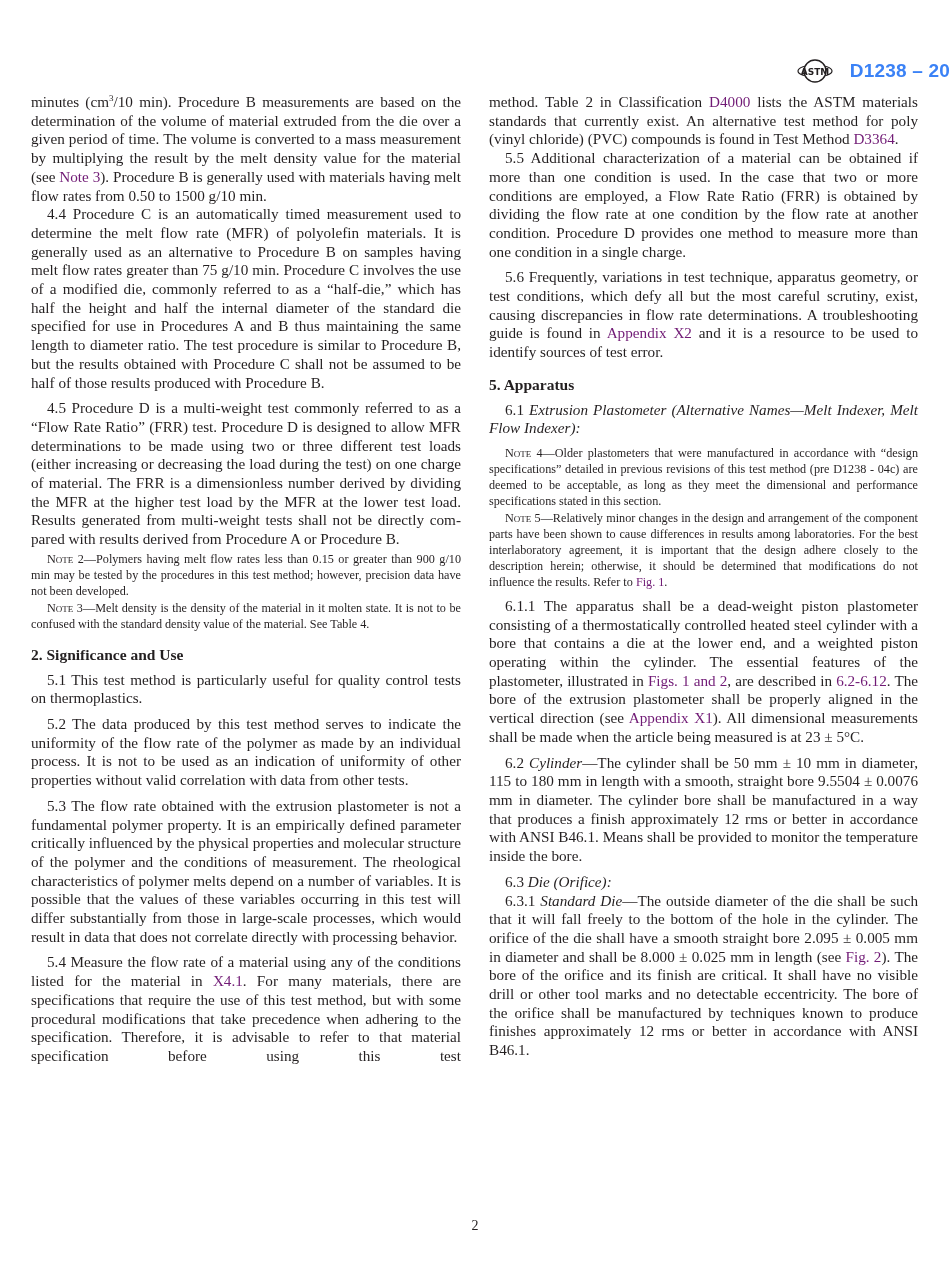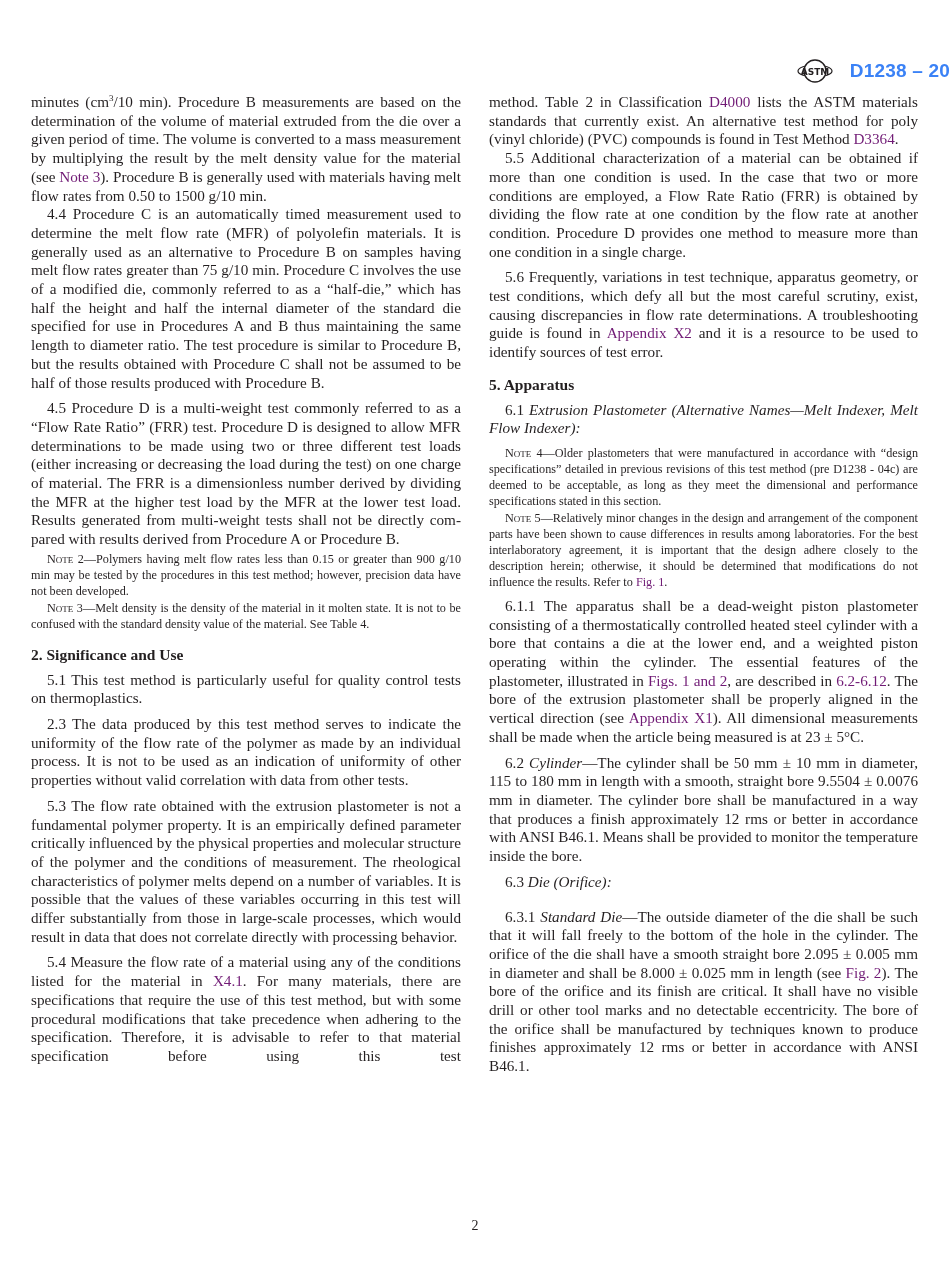--- a/index.html
+++ b/index.html
@@ -63,21 +63,21 @@
 
   <p class="para" style="margin-bottom:2px">4.5  Procedure D is a multi-weight test commonly referred to as a “Flow Rate Ratio” (FRR) test. Procedure D is designed to allow MFR determinations to be made using two or three different test loads (either increasing or decreasing the load during the test) on one charge of material. The FRR is a dimensionless number derived by dividing the MFR at the higher test load by the MFR at the lower test load. Results generated from multi-weight tests shall not be directly com­pared with results derived from Procedure A or Procedure B.</p>
 
   <p class="note"><span class="sc">Note</span><span> 2—Polymers having melt flow rates less than 0.15 or greater than 900 g/10 min may be tested by the procedures in this test method; however, precision data have not been developed.</span></p>
 
   <p class="note"><span class="sc">Note</span><span> 3—Melt density is the density of the material in it molten state. It is not to be confused with the standard density value of the material. See Table 4.</span></p>
 
   <p class="section-head">2.  Significance and Use</p>
 
   <p class="para">5.1  This test method is particularly useful for quality control tests on thermoplastics.</p>
-  <p class="para">2.3  The data produced by this test method serves to indicate the uniformity of the flow rate of the polymer as made by an individual process. It is not to be used as an indication of uniformity of other properties without valid correlation with data from other tests.</p>
+  <p class="para">5.2  The data produced by this test method serves to indicate the uniformity of the flow rate of the polymer as made by an individual process. It is not to be used as an indication of uniformity of other properties without valid correlation with data from other tests.</p>
   <p class="para">5.3  The flow rate obtained with the extrusion plastometer is not a fundamental polymer property. It is an empirically defined parameter critically influenced by the physical proper­ties and molecular structure of the polymer and the conditions of measurement. The rheological characteristics of polymer melts depend on a number of variables. It is possible that the values of these variables occurring in this test will differ substantially from those in large-scale processes, which would result in data that does not correlate directly with processing behavior.</p>
 
   <p class="para" style="text-align-last: justify;"><span>5.4 Measure the flow rate of a material using any of the conditions listed for the material in </span><span class="link">X4.1</span><span>. For many materials, there are specifications that require the use of this test method, but with some procedural modifications that take precedence when adhering to the specification. Therefore, it is advisable to refer to that material specification before using this test</span></p>
 </div>
 
 <div class="col right">
   <p class="cont"><span>method. Table 2 in Classification </span><span class="link">D4000</span><span> lists the ASTM materials standards that currently exist. An alternative test method for poly (vinyl chloride) (PVC) compounds is found in Test Method </span><span class="link">D3364</span><span>.</span></p>
 
   <p class="para">5.5 Additional characterization of a material can be ob­tained if more than one condition is used. In the case that two or more conditions are employed, a Flow Rate Ratio (FRR) is obtained by dividing the flow rate at one condition by the flow rate at another condition. Procedure D provides one method to measure more than one condition in a single charge.</p>
 
@@ -88,19 +88,19 @@
   <p class="para"><span>6.1 </span><em>Extrusion Plastometer (Alternative Names—Melt Indexer, Melt Flow Indexer):</em></p>
 
   <p class="note"><span class="sc">Note</span><span> 4—Older plastometers that were manufactured in accordance with “design specifications” detailed in previous revisions of this test method (pre D1238 - 04c) are deemed to be acceptable, as long as they meet the dimensional and performance specifications stated in this section.</span></p>
 
   <p class="note" style="margin-bottom:7px"><span class="sc">Note</span><span> 5—Relatively minor changes in the design and arrangement of the component parts have been shown to cause differences in results among laboratories. For the best interlaboratory agreement, it is important that the design adhere closely to the description herein; otherwise, it should be determined that modifications do not influence the results. Refer to </span><span class="link">Fig. 1</span><span>.</span></p>
 
   <p class="para"><span>6.1.1  The apparatus shall be a dead-weight piston plastome­ter consisting of a thermostatically controlled heated steel cylinder with a bore that contains a die at the lower end, and a weighted piston operating within the cylinder. The essential features of the plastometer, illustrated in </span><span class="link">Figs. 1 and 2</span><span>, are described in </span><span class="link">6.2-6.12</span><span>. The bore of the extrusion plastometer shall be properly aligned in the vertical direction (see </span><span class="link">Appen­dix X1</span><span>). All dimensional measurements shall be made when the article being measured is at 23 ± 5°C.</span></p>
 
   <p class="para"><span>6.2 </span><em>Cylinder</em><span>—The cylinder shall be 50 mm ± 10 mm in diameter, 115 to 180 mm in length with a smooth, straight bore 9.5504 ± 0.0076 mm in diameter. The cylinder bore shall be manufactured in a way that produces a finish approximately 12 rms or better in accordance with ANSI B46.1. Means shall be provided to monitor the temperature inside the bore.</span></p>
 
-  <p class="para" style="margin-bottom:16px"><span>6.3  </span><em>Die (Orifice):</em></p>
+  <p class="para" style="margin-bottom:0"><span>6.3  </span><em>Die (Orifice):</em></p>
 
   <p class="para" style="margin-bottom:0"><span>6.3.1  </span><em>Standard Die</em><span>—The outside diameter of the die shall be such that it will fall freely to the bottom of the hole in the cylinder. The orifice of the die shall have a smooth straight bore 2.095 ± 0.005 mm in diameter and shall be 8.000 ± 0.025 mm in length (see </span><span class="link">Fig. 2</span><span>). The bore of the orifice and its finish are critical. It shall have no visible drill or other tool marks and no detectable eccentricity. The bore of the orifice shall be manu­factured by techniques known to produce finishes approxi­mately 12 rms or better in accordance with ANSI B46.1.</span></p>
 
 </div>
 
 <div class="page-num">2</div>
 
 </body></html>

